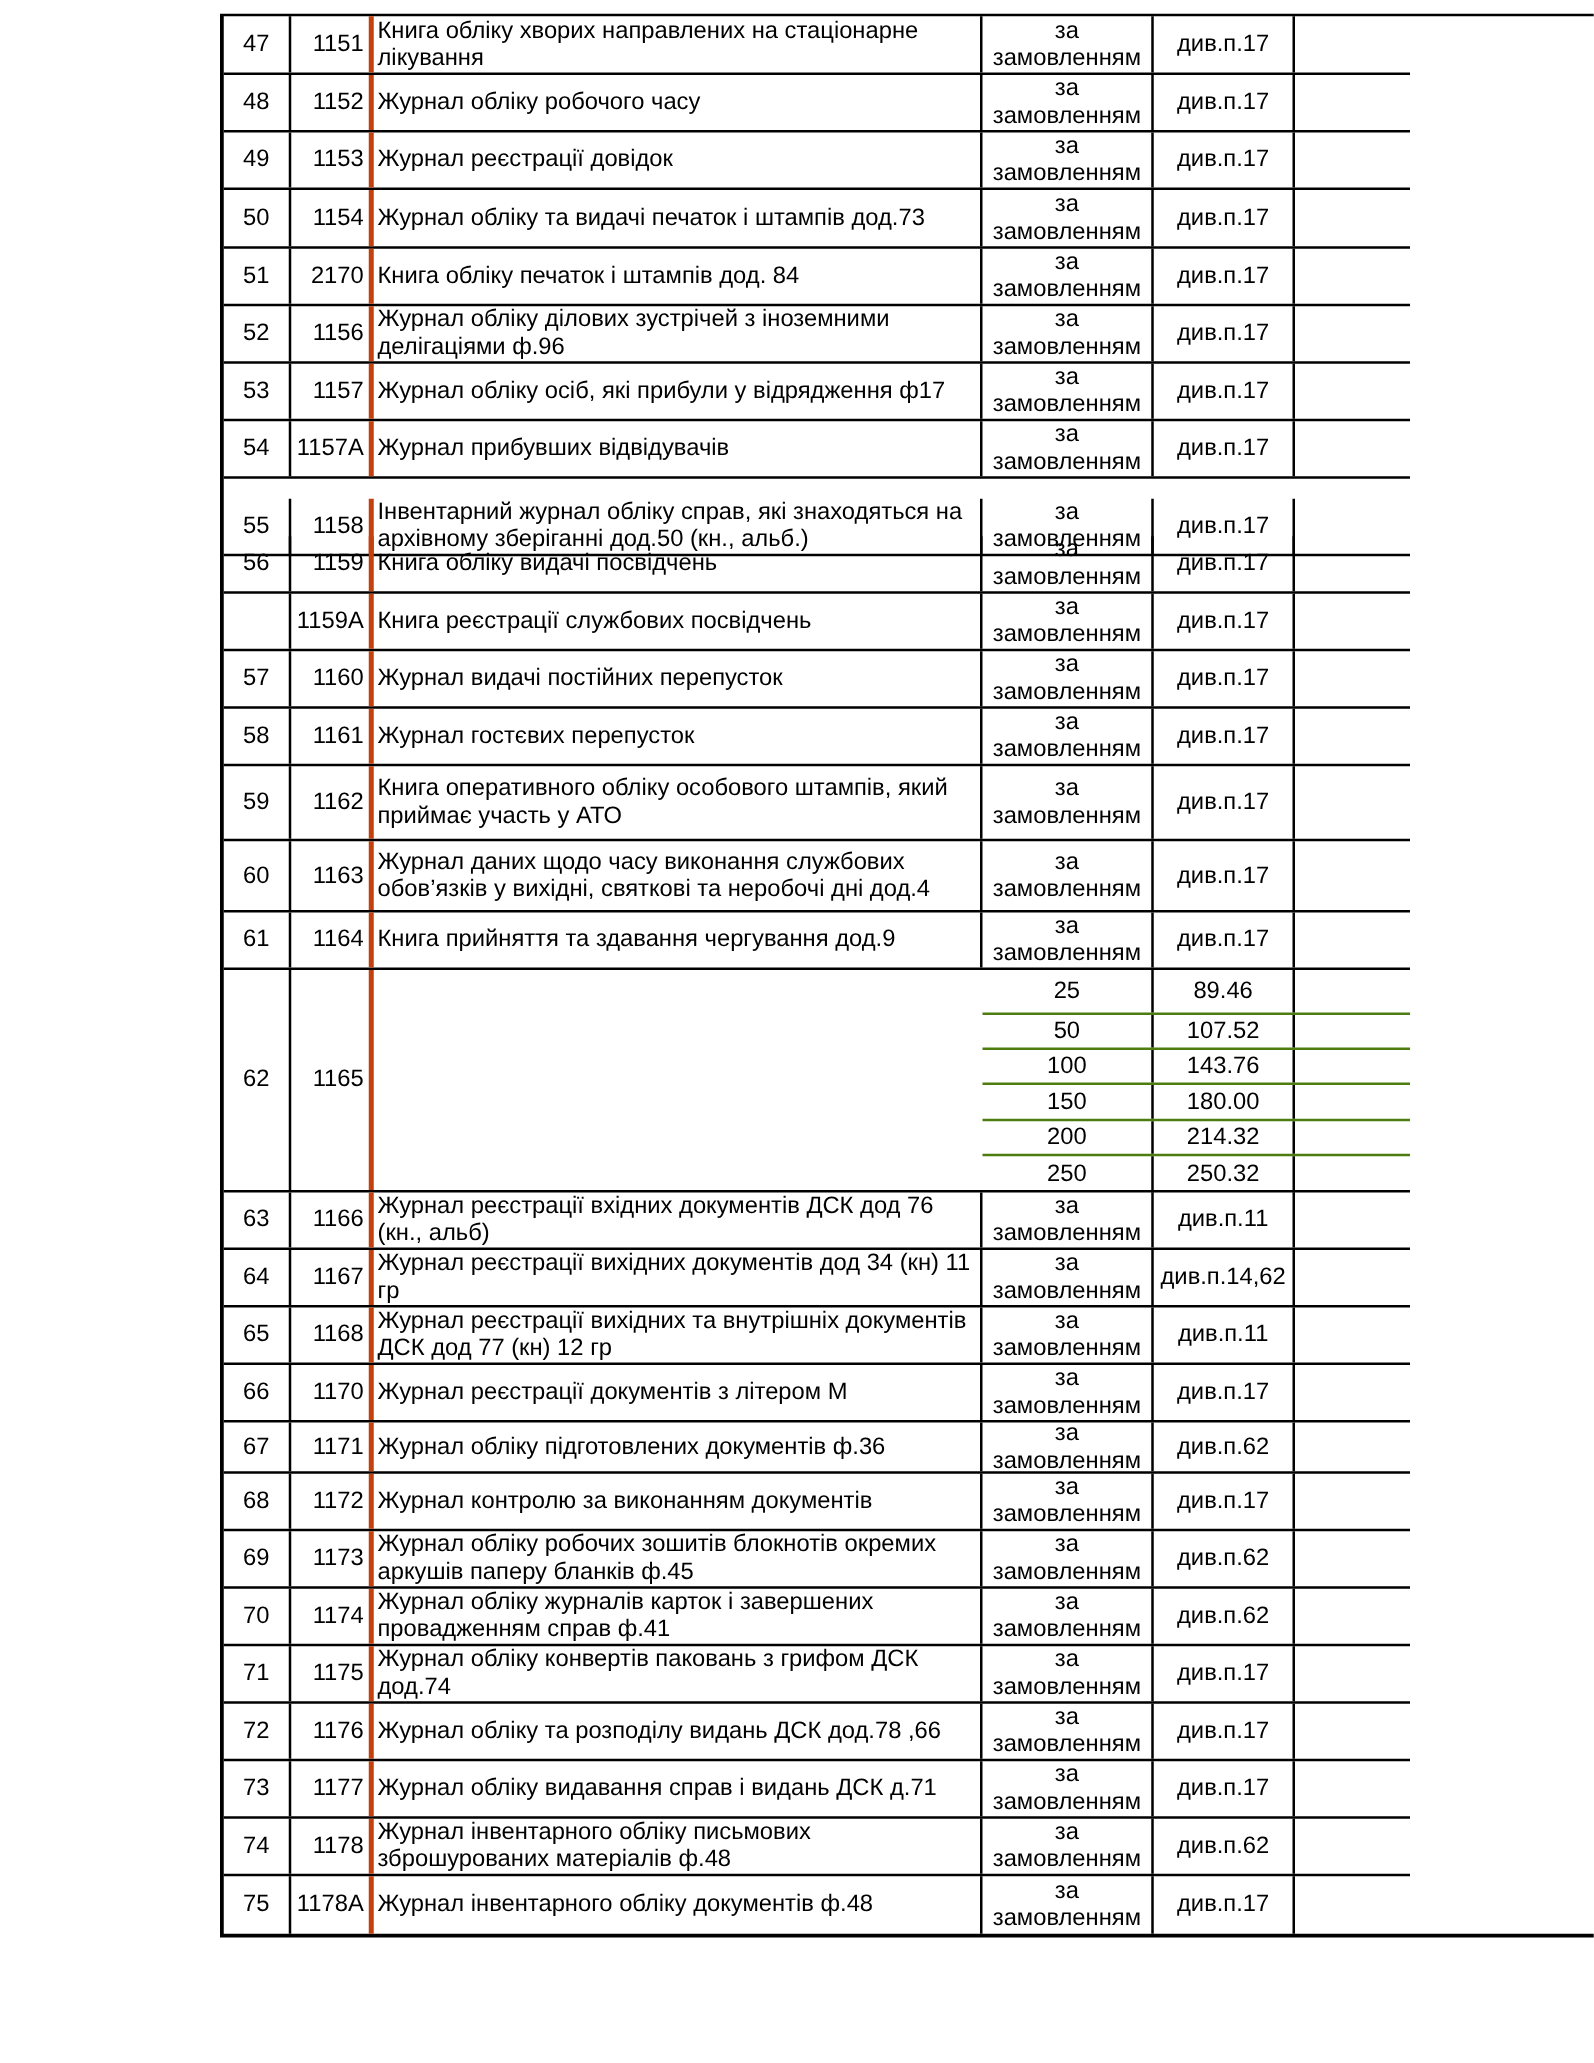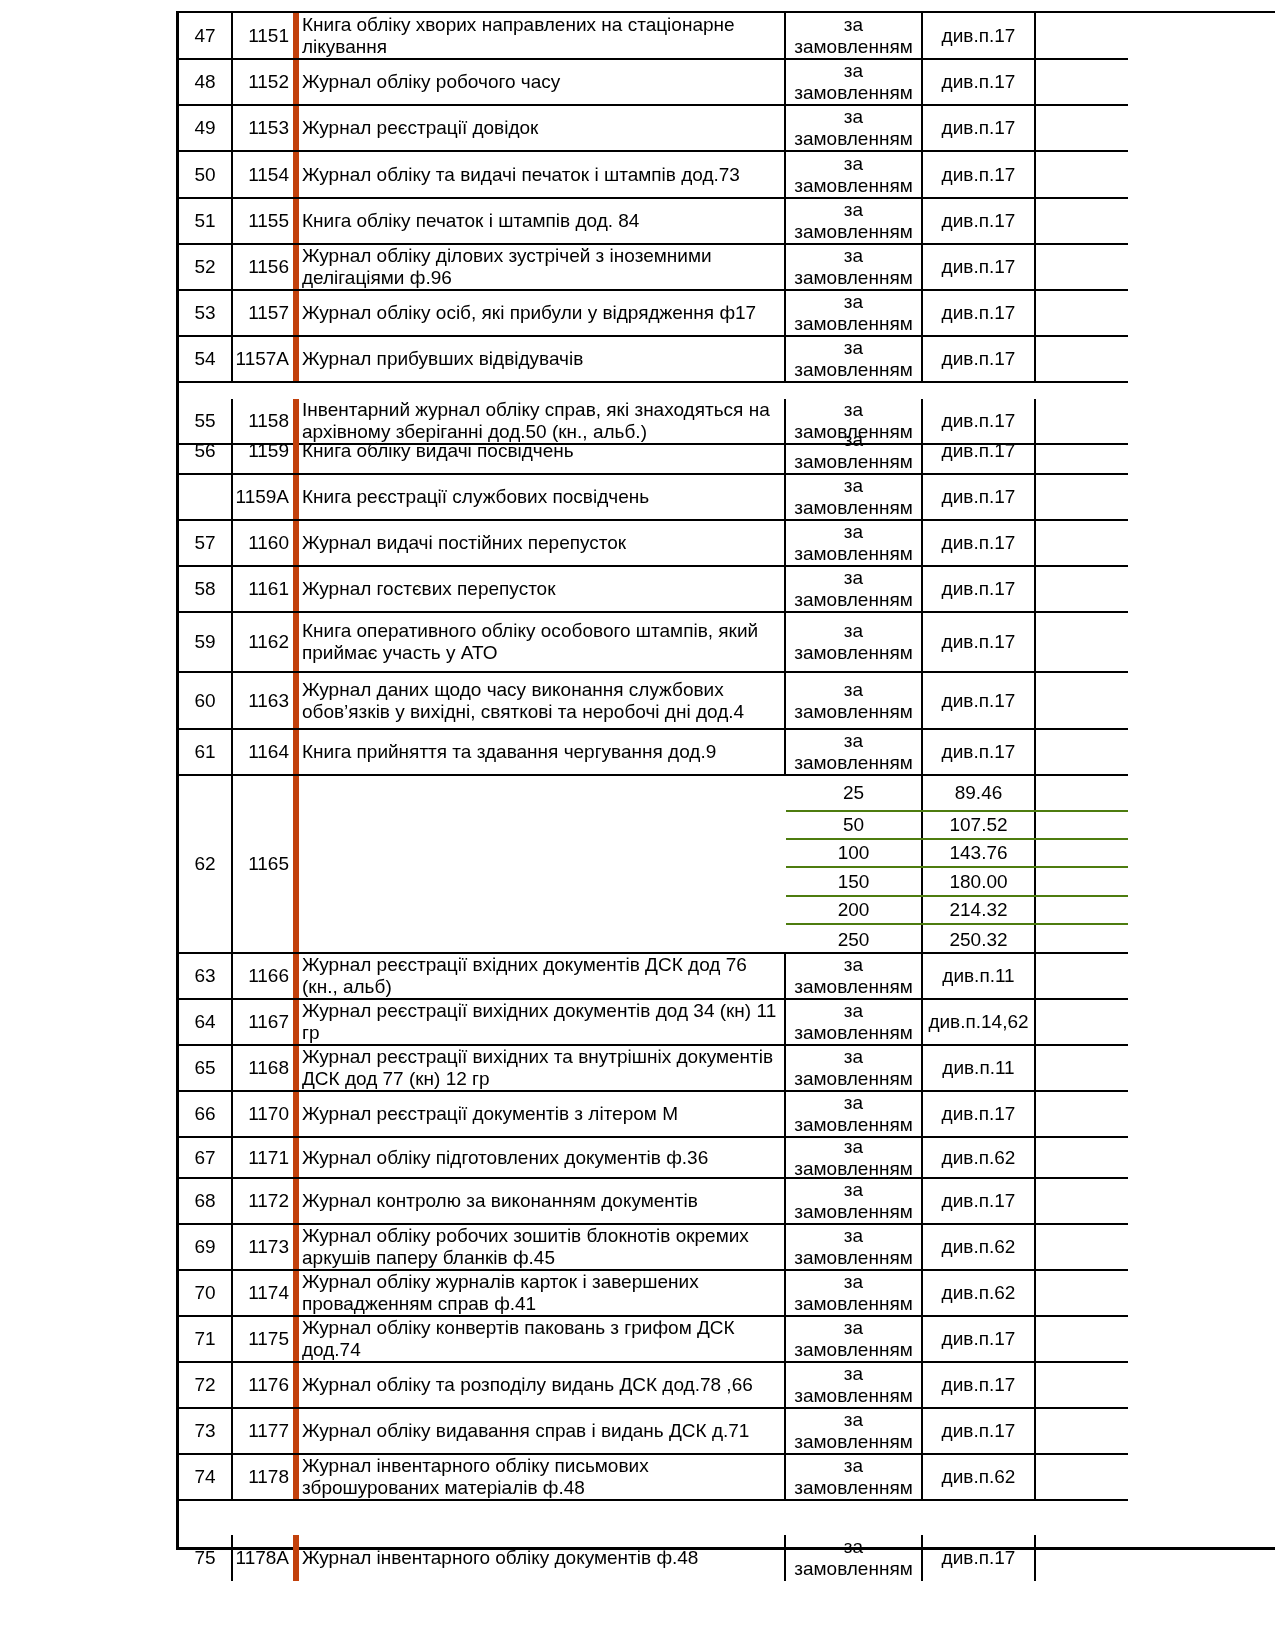--- a/index.html
+++ b/index.html
@@ -2,25 +2,25 @@
 <html><head>
 <meta charset="utf-8">
 <style>
   html, body { margin:0; padding:0; background:#fff; }
   body { width:1275px; height:1650px; position:relative; overflow:hidden;
          font-family:"Liberation Sans", sans-serif; color:#000; }
   #tbl { position:absolute; left:176px; top:11px; width:1120px;
          border-left:3px solid #000; border-right:3px solid #000; border-bottom:3px solid #000;
          border-top:2px solid #000; box-sizing:border-box;padding-left:28px; }
   .row { position:absolute; left:0; width:949px; border-bottom:2px solid #000; box-sizing:border-box; }
-  .row.last { border-bottom:none;margin-top:34px; }
+  .row.last { border-bottom:none; }
   .cell { position:absolute; top:0; bottom:0; display:flex; align-items:center;
           box-sizing:border-box; font-size:19px; line-height:22px; }
   .c1 { left:0; width:54px; justify-content:center; border-right:2px solid #000; }
-  .c2 { left:54px; width:66px; justify-content:flex-end; padding-right:4px; border-right:6px solid #c2410c; }
+  .c2 { left:54px; width:66px; justify-content:flex-end; padding-right:4px; border-right:4px solid #c2410c; }
   .c3 { left:120px; width:487px; padding-left:3px; border-right:2px solid #000; }
   .c4 { left:607px; width:137px; justify-content:center; text-align:center; border-right:2px solid #000; flex-direction:column; line-height:22px; }
   .c5 { left:744px; width:113px; justify-content:center; border-right:2px solid #000; }
   .c6 { left:857px; width:92px; }
   .sub { position:absolute; left:607px; width:342px; border-bottom:2px solid #4d7c0f; box-sizing:border-box; }
   .sub.last { border-bottom:none; }
   .sub .s4 { position:absolute; left:0; width:137px; top:0; bottom:0; display:flex; align-items:center; justify-content:center; border-right:2px solid #000; font-size:19px; box-sizing:border-box; }
   .sub .s5 { position:absolute; left:137px; width:113px; top:0; bottom:0; display:flex; align-items:center; justify-content:center; border-right:2px solid #000; font-size:19px; box-sizing:border-box; }
   .sub .s6 { position:absolute; left:250px; width:92px; top:0; bottom:0; }
 </style>
@@ -67,21 +67,21 @@
       <div class="cell c3">Журнал обліку та видачі печаток і штампів дод.73</div>
       <div class="cell c4">
         <span>за</span>
         <span>замовленням</span>
       </div>
       <div class="cell c5">див.п.17</div>
       <div class="cell c6"></div>
     </div>
     <div class="row" style="top: 186px; height: 46px;">
       <div class="cell c1">51</div>
-      <div class="cell c2">1155</div>
+      <div class="cell c2">2170</div>
       <div class="cell c3">Книга обліку печаток і штампів дод. 84</div>
       <div class="cell c4">
         <span>за</span>
         <span>замовленням</span>
       </div>
       <div class="cell c5">див.п.17</div>
       <div class="cell c6"></div>
     </div>
     <div class="row" style="top: 232px; height: 46px;">
       <div class="cell c1">52</div>

